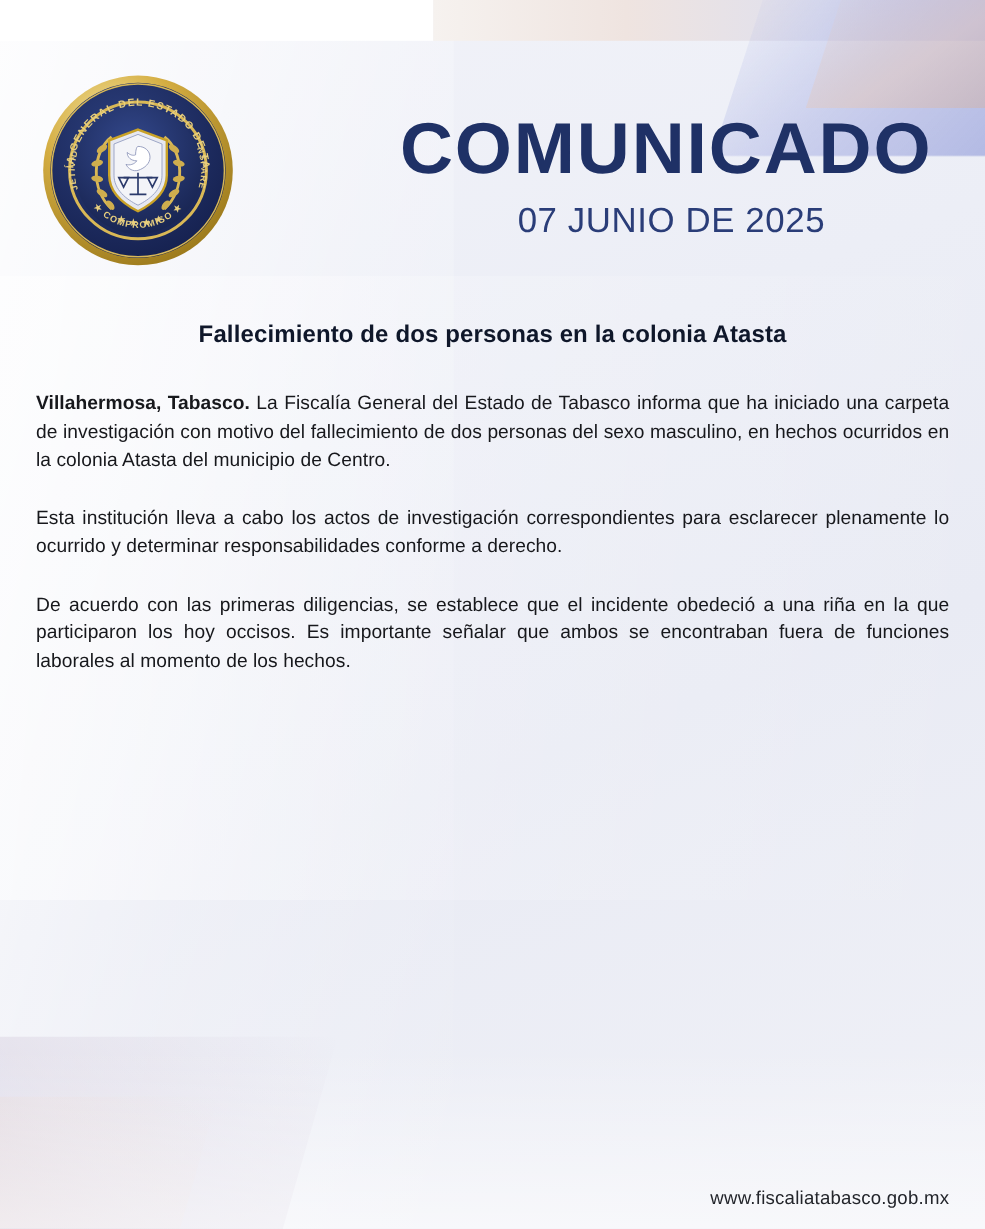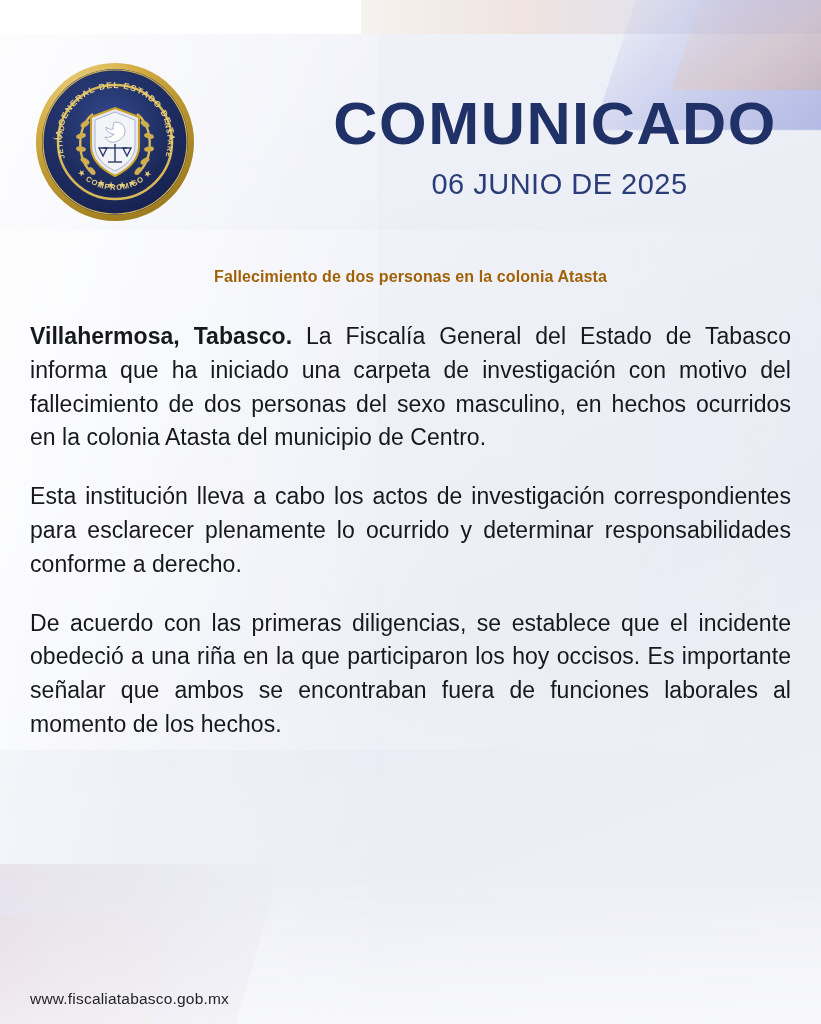--- a/index.html
+++ b/index.html
@@ -127,43 +127,43 @@
 
   
   .content {
     position: absolute;
     left: 30px;
     right: 30px;
     top: 268px;
   }
   .headline {
     text-align: center;
-    font-size: 16px;
+    font-size: 20px;
     font-weight: 700;
-    color: #a16207;
+    color: #0f172a;
     margin: 0 0 34px 0;
     letter-spacing: 0.1px;
   }
   .para {
-    font-size: 23px;
+    font-size: 16px;
     line-height: 1.47;
     color: #17181c;
     text-align: justify;
     margin: 0 0 25px 0;
     letter-spacing: 0.05px;
   }
   .para:last-of-type { margin-bottom: 0; }
   .lead-bold {
     font-weight: 700;
   }
   .website {
     position: absolute;
     left: 0; right: 0;
     top: 722px;
-    text-align: left;
+    text-align: right;
     font-size: 15.5px;
     color: #23252b;
     letter-spacing: 0.2px;
   }
 </style>
 </head>
 <body>
 
 <div class="page">
 
@@ -253,21 +253,21 @@
           <text x="62" y="124">★</text>
           <text x="72" y="126">★</text>
           <text x="83" y="126">★</text>
           <text x="93" y="124">★</text>
         </g>
       </svg>
     </div>
 
     <div class="title-block">
       <div class="comunicado">COMUNICADO</div>
-      <div class="fecha">06 JUNIO DE 2025</div>
+      <div class="fecha">07 JUNIO DE 2025</div>
     </div>
   </div>
 
   <div class="content">
     <h1 class="headline">Fallecimiento de dos personas en la colonia Atasta</h1>
 
     <p class="para">
       <span class="lead-bold">Villahermosa, Tabasco.</span><span> La Fiscalía General del Estado de Tabasco informa que ha iniciado una carpeta de investigación con motivo del fallecimiento de dos personas del sexo masculino, en hechos ocurridos en la colonia Atasta del municipio de Centro.</span>
     </p>
 

